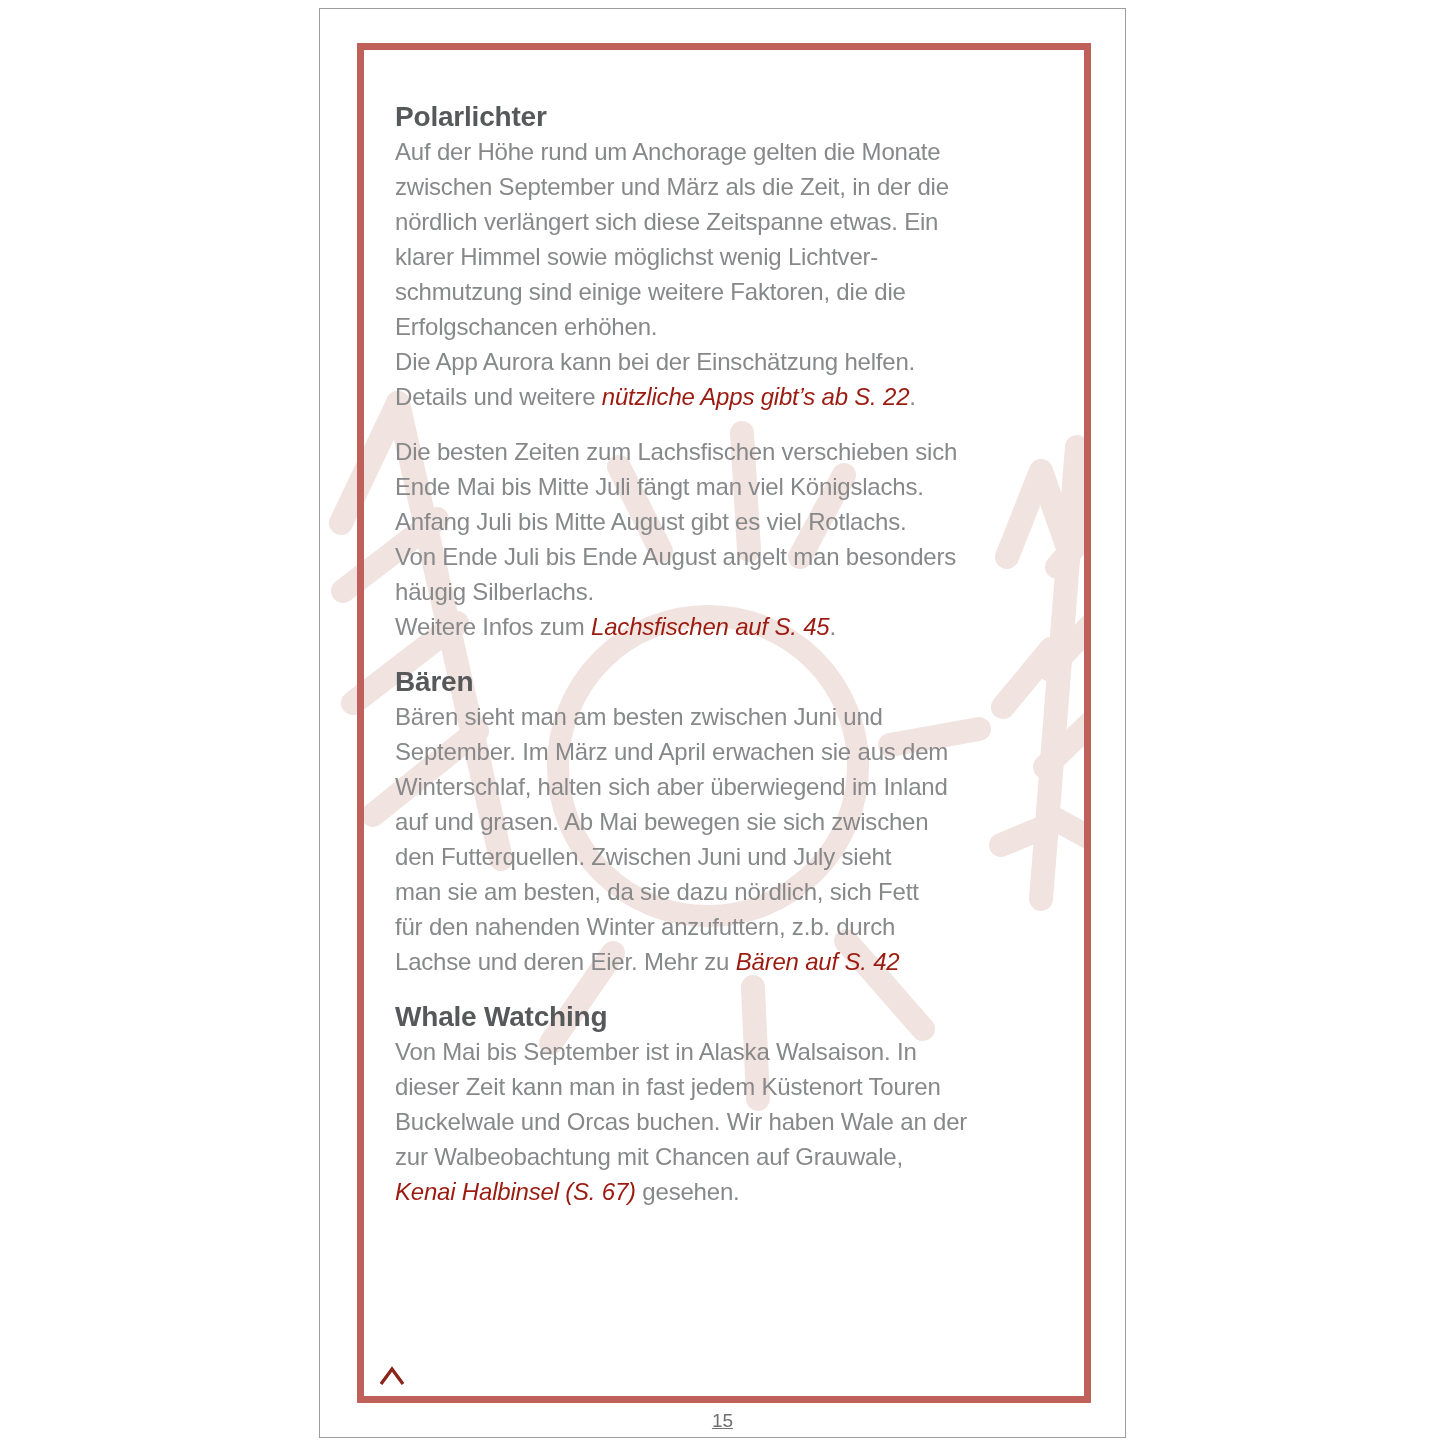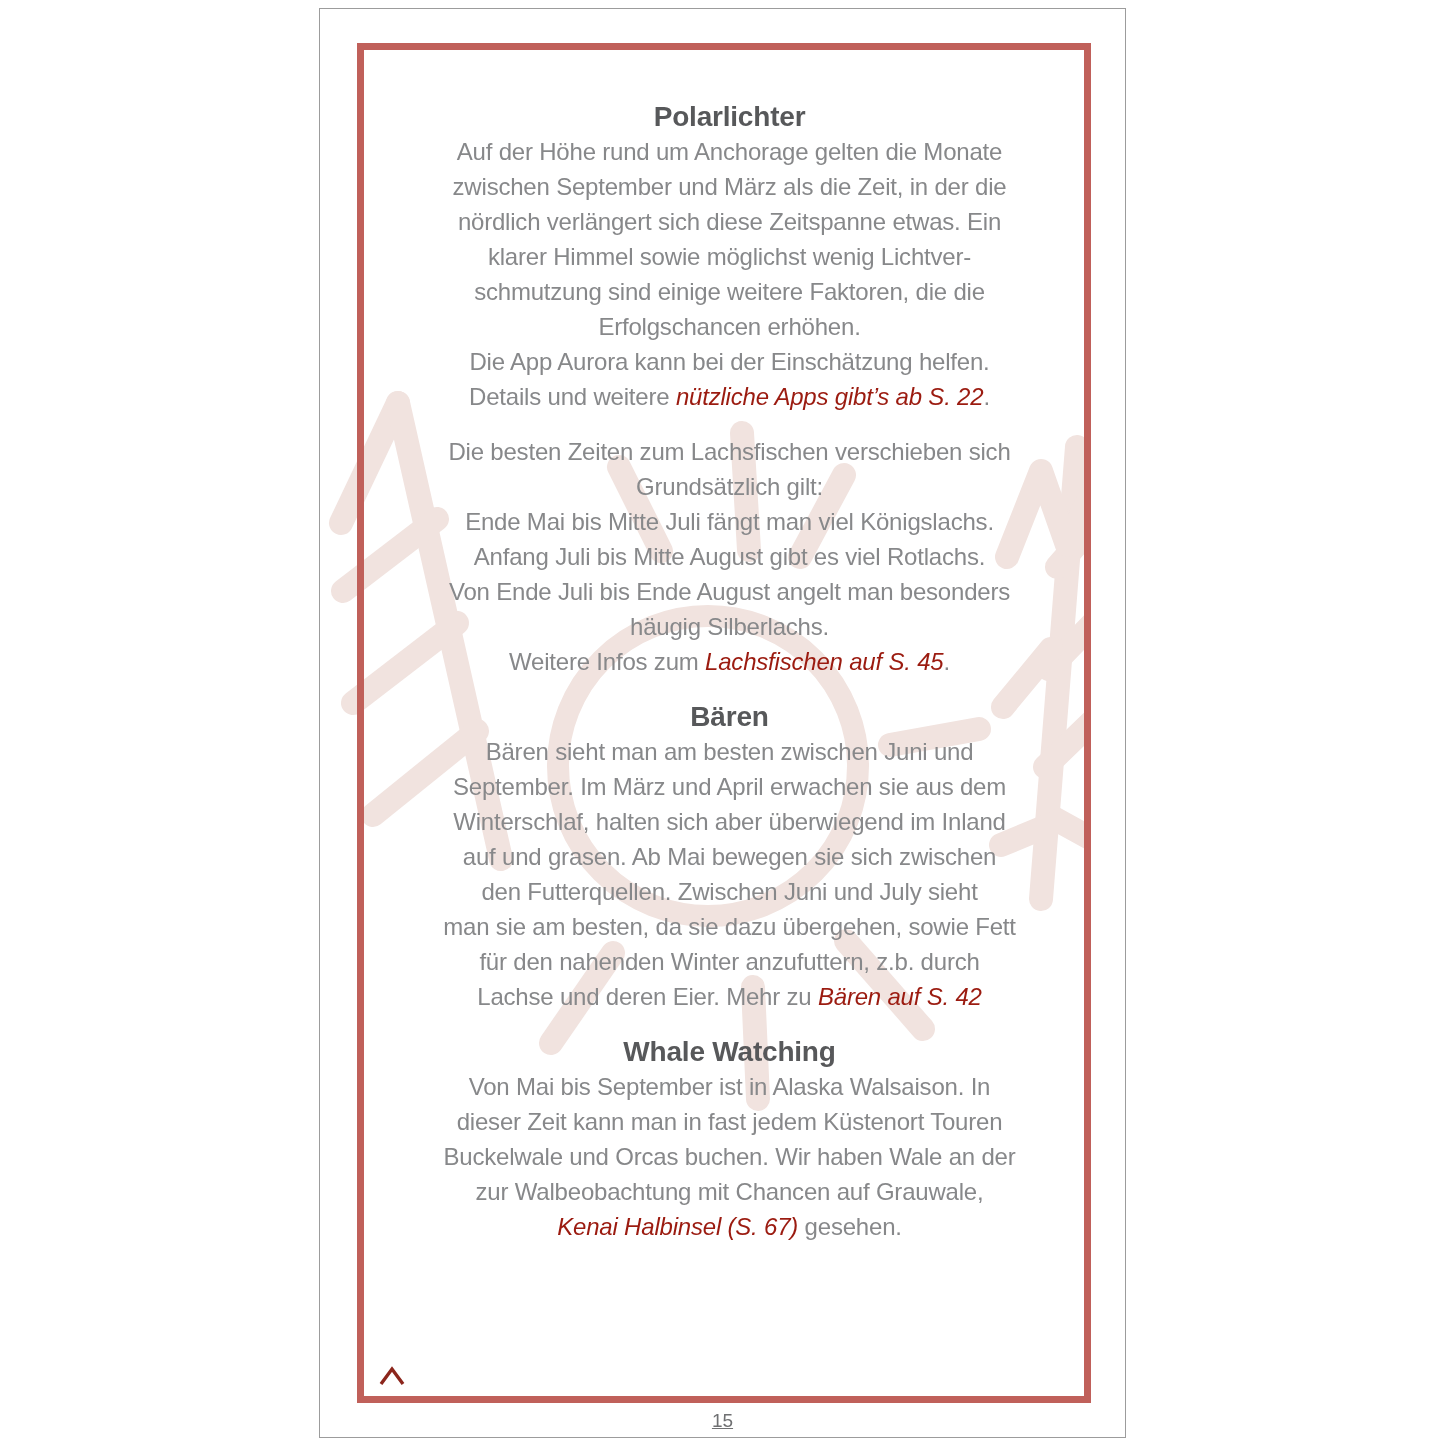--- a/index.html
+++ b/index.html
@@ -30,21 +30,21 @@
     width: 734px; height: 1360px;
     box-sizing: border-box;
     border: 7px solid var(--border-red, #c0605a);
     overflow: hidden;
   }
   .content {
     position: absolute;
     left: 0; top: 0; right: 0;
     padding: 49px 20px 0 31px;
   }
-  section { margin-top: 20px; text-align: center; }
+  section { margin-top: 20px; }
   section:first-child { margin-top: 0; }
   h2 {
     margin: 0;
     font-size: 28px;
     line-height: 35px;
     font-weight: bold;
     color: var(--heading-gray, #57585a);
     letter-spacing: -0.2px;
   }
   .bl {
@@ -115,35 +115,34 @@
           <div class="bl"><span>zwischen September und März als die Zeit, in der die</span></div>
           <div class="bl"><span>nördlich verlängert sich diese Zeitspanne etwas. Ein</span></div>
           <div class="bl"><span>klarer Himmel sowie möglichst wenig Lichtver-</span></div>
           <div class="bl"><span>schmutzung sind einige weitere Faktoren, die die</span></div>
           <div class="bl"><span>Erfolgschancen erhöhen.</span></div>
           <div class="bl"><span>Die App Aurora kann bei der Einschätzung helfen.</span></div>
           <div class="bl"><span>Details und weitere </span><span class="link">nützliche Apps gibt’s ab S. 22</span><span>.</span></div>
         </section>
         <section>
           <div class="bl"><span>Die besten Zeiten zum Lachsfischen verschieben sich</span></div>
-          <div class="bl"><span>Grundsätzlich gilt:</span></div>
           <div class="bl"><span>Ende Mai bis Mitte Juli fängt man viel Königslachs.</span></div>
           <div class="bl"><span>Anfang Juli bis Mitte August gibt es viel Rotlachs.</span></div>
           <div class="bl"><span>Von Ende Juli bis Ende August angelt man besonders</span></div>
           <div class="bl"><span>häugig Silberlachs.</span></div>
           <div class="bl"><span>Weitere Infos zum </span><span class="link">Lachsfischen auf S. 45</span><span>.</span></div>
         </section>
         <section>
           <h2>Bären</h2>
           <div class="bl"><span>Bären sieht man am besten zwischen Juni und</span></div>
           <div class="bl"><span>September. Im März und April erwachen sie aus dem</span></div>
           <div class="bl"><span>Winterschlaf, halten sich aber überwiegend im Inland</span></div>
           <div class="bl"><span>auf und grasen. Ab Mai bewegen sie sich zwischen</span></div>
           <div class="bl"><span>den Futterquellen. Zwischen Juni und July sieht</span></div>
-          <div class="bl"><span>man sie am besten, da sie dazu übergehen, sowie Fett</span></div>
+          <div class="bl"><span>man sie am besten, da sie dazu nördlich, sich Fett</span></div>
           <div class="bl"><span>für den nahenden Winter anzufuttern, z.b. durch</span></div>
           <div class="bl"><span>Lachse und deren Eier. Mehr zu </span><span class="link">Bären auf S. 42</span></div>
         </section>
         <section>
           <h2>Whale Watching</h2>
           <div class="bl"><span>Von Mai bis September ist in Alaska Walsaison. In</span></div>
           <div class="bl"><span>dieser Zeit kann man in fast jedem Küstenort Touren</span></div>
           <div class="bl"><span>Buckelwale und Orcas buchen. Wir haben Wale an der</span></div>
           <div class="bl"><span>zur Walbeobachtung mit Chancen auf Grauwale,</span></div>
           <div class="bl"><span class="link">Kenai Halbinsel (S. 67)</span><span> gesehen.</span></div>

